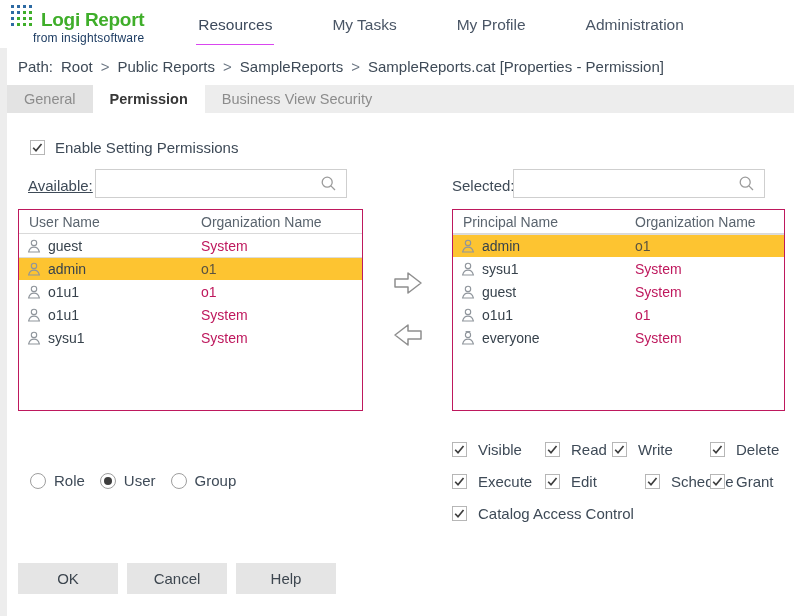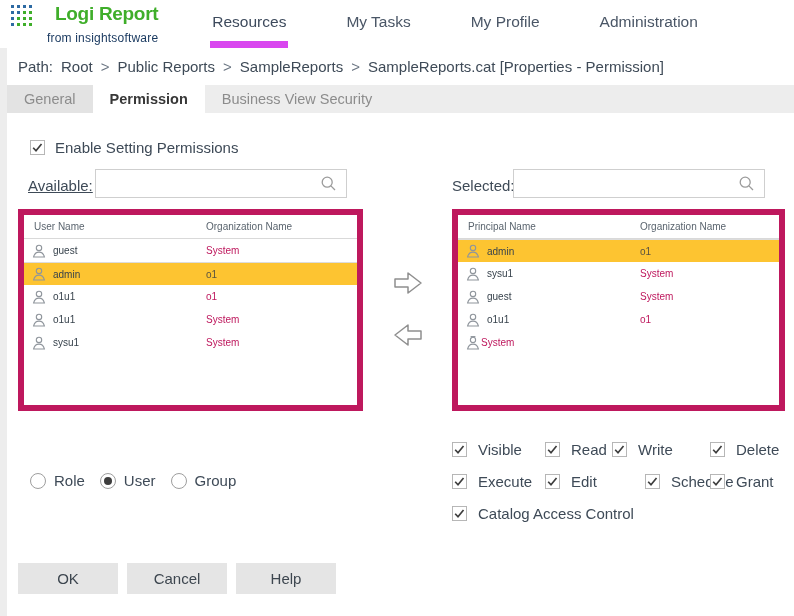--- a/index.html
+++ b/index.html
@@ -3,26 +3,26 @@
 <meta charset="utf-8">
 <style>
   html,body{margin:0;padding:0;background:#fff;}
   .page{position:relative;width:794px;height:616px;background:#fff;overflow:hidden;
         font-family:"Liberation Sans",sans-serif;color:#3e4a57;}
 
   
   .header{position:absolute;left:0;top:0;width:794px;height:48px;background:#fff;
           display:flex;align-items:center;}
   .logo{display:flex;flex-direction:column;margin-left:10px;}
-  .logo-top{display:flex;gap:20px;}
+  .logo-top{display:flex;align-items:flex-end;gap:6px;}
   .logo-title{color:#3fae2a;font-size:19px;font-weight:bold;letter-spacing:-0.3px;line-height:1;}
   .logo-subtitle{font-size:12px;color:#17375e;align-self:flex-end;margin-top:2px;letter-spacing:0.2px;}
   .nav{display:flex;gap:56px;margin-left:52px;font-size:15.5px;color:#4a5666;}
   .nav-item{padding:13px 2px 10px;cursor:pointer;}
-  .nav-item.active{border-bottom:7px solid #d946ef;color:#3d4a5c;}
+  .nav-item.active{border-bottom:1px solid #d946ef;color:#3d4a5c;}
 
   
   .left-strip{position:absolute;left:0;top:48px;width:7px;height:568px;background:#ededed;}
   .breadcrumb{position:absolute;left:18px;top:58px;font-size:15px;color:#3e4a57;
               display:flex;gap:8px;white-space:nowrap;}
   .crumb-sep{color:#6b7683;}
   .tabbar{position:absolute;left:7px;top:85px;width:787px;height:28px;background:#ededed;
           display:flex;font-size:14.5px;}
   .tab{padding:0 17px;line-height:28px;color:#8c8c8c;cursor:pointer;}
   .tab.first-inactive{background:#e3e3e3;}
@@ -35,22 +35,22 @@
 
   
   .search-label{position:absolute;top:177px;font-size:15px;color:#3e4a57;}
   .search-box{position:absolute;top:169px;width:252px;height:29px;border:1px solid #cfcfcf;
               background:#fff;display:flex;align-items:center;box-sizing:border-box;}
   .search-box input{border:none;outline:none;flex:1;height:100%;font:inherit;font-size:14px;
                     padding:0 8px;background:transparent;color:#3e4a57;}
   .search-glyph{margin-right:9px;line-height:0;cursor:pointer;}
 
   
-  .list{position:absolute;top:209px;height:202px;border:6px solid #be185d;background:#fff;
-        font-size:10px;box-sizing:border-box;overflow:hidden;}
+  .list{position:absolute;top:209px;height:202px;border:1px solid #be185d;background:#fff;
+        font-size:14px;box-sizing:border-box;overflow:hidden;}
   .list-header{height:23px;display:flex;align-items:center;border-bottom:1px solid #d9d9d9;
                color:#5a646e;}
   .col-name{padding-left:10px;width:172px;}
   .col-org{flex:1;}
   .list-row{height:23px;display:flex;align-items:center;color:#37424c;cursor:pointer;}
   .list-row .icon{margin-left:7px;width:16px;height:16px;line-height:0;}
   .list-row .name{margin-left:6px;width:153px;}
   .list-row .org{color:#be185d;flex:1;}
   .list-row.selected{background:#fdc431;border-top:1px solid #dcdcdc;box-sizing:border-box;}
   .list-row.selected .org{color:#5a5340;}
@@ -250,20 +250,21 @@
           </svg></span>
         <span class="name">o1u1</span>
         <span class="org">o1</span>
       </div>
       <div class="list-row">
         <span class="icon"><svg width="16" height="16" viewBox="0 0 16 16" fill="none" stroke="#8f959c" stroke-width="1.1">
             <path d="M5.6 1.6h4.8"></path>
             <circle cx="8" cy="4.9" r="2.6"></circle>
             <path d="M2.6 14c.8-3.3 2.8-4.9 5.4-4.9s4.6 1.6 5.4 4.9z"></path>
           </svg></span>
+        <span class="name">everyone</span>
         <span class="org">System</span>
       </div>
     </div>
 
   <span class="arrow" style="left:392px;top:269px;">
     <svg width="32" height="28" viewBox="0 0 32 28" fill="#fff" stroke="#8f8f8f" stroke-width="1.5" stroke-linejoin="round">
       <path d="M3 10 h13 V4 l13 10 -13 10 v-6 H3 z"></path>
     </svg>
   </span>
   <span class="arrow" style="left:392px;top:321px;">

